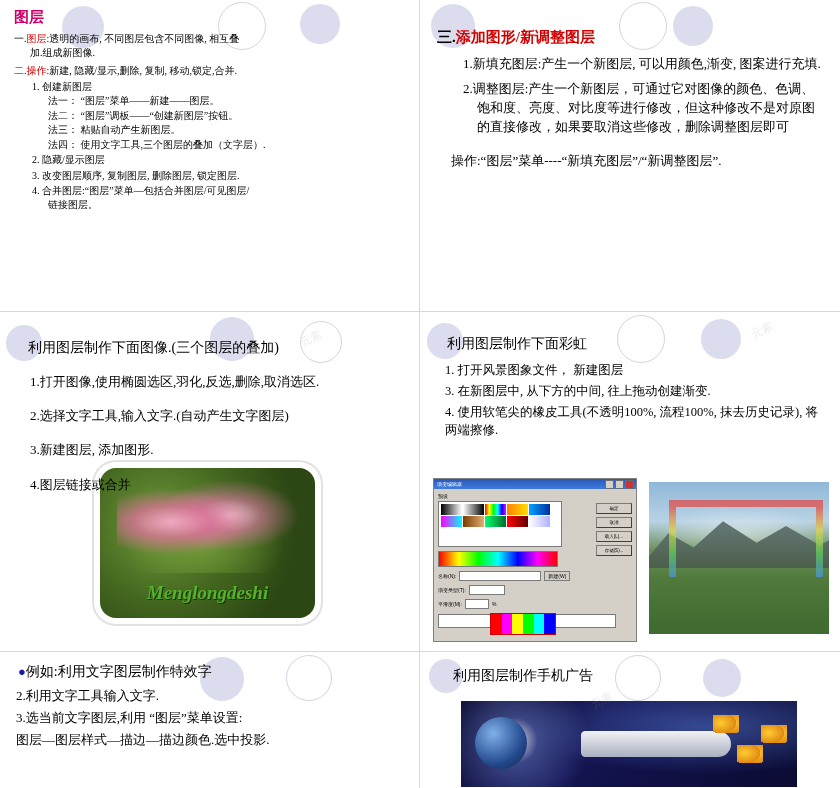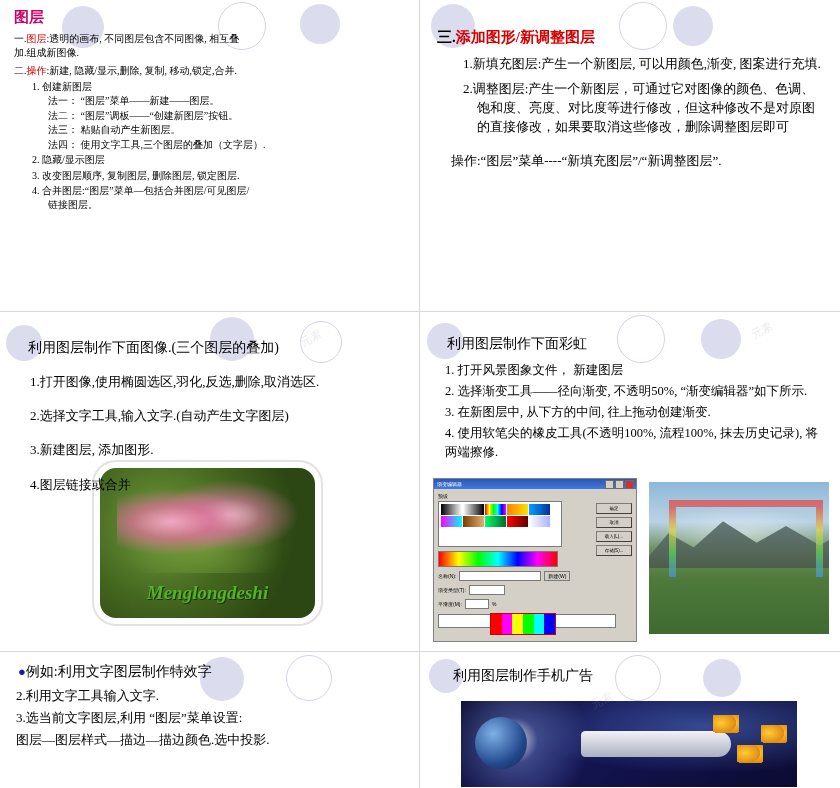--- a/index.html
+++ b/index.html
@@ -329,21 +329,21 @@
   <div class="slide s1">
     <div class="circ circ-fill" style="left:62px;top:6px;width:42px;height:42px;"></div>
     <div class="circ circ-out" style="left:218px;top:2px;width:46px;height:46px;"></div>
     <div class="circ circ-fill" style="left:300px;top:4px;width:40px;height:40px;"></div>
     <div class="content">
       <h1 class="title">图层</h1>
       <div class="t-main">
         <div class="lvl1">
           <span>一.</span><span class="red">图层</span><span>:透明的画布, 不同图层包含不同图像, 相互叠</span>
         </div>
-        <div style="margin-left:0;">加.组成新图像.</div>
+        <div style="margin-left:16px;">加.组成新图像.</div>
         <div class="lvl1">
           <span>二.</span><span class="red">操作</span><span>:新建, 隐藏/显示,删除, 复制, 移动,锁定,合并.</span>
         </div>
         <div class="lvl2b">1. 创建新图层</div>
         <div class="lvl3">法一： “图层”菜单——新建——图层。</div>
         <div class="lvl3">法二： “图层”调板——“创建新图层”按钮。</div>
         <div class="lvl3">法三： 粘贴自动产生新图层。</div>
         <div class="lvl3">法四： 使用文字工具,三个图层的叠加（文字层）.</div>
         <div class="lvl2b">2. 隐藏/显示图层</div>
         <div class="lvl2b">3. 改变图层顺序, 复制图层, 删除图层, 锁定图层.</div>
@@ -385,21 +385,20 @@
     <div class="wm" style="left:300px;top:18px;">元素</div>
   </div>
 
   <div class="slide s4">
     <div class="circ circ-fill" style="left:6px;top:10px;width:36px;height:36px;"></div>
     <div class="circ circ-out" style="left:196px;top:2px;width:46px;height:46px;"></div>
     <div class="circ circ-fill" style="left:280px;top:6px;width:40px;height:40px;"></div>
     <div class="content">
       <div class="hd">利用图层制作下面彩虹</div>
       <div class="li">1. 打开风景图象文件， 新建图层</div>
-      <div class="li">2. 选择渐变工具——径向渐变, 不透明50%, “渐变编辑器”如下所示.</div>
       <div class="li">3. 在新图层中, 从下方的中间, 往上拖动创建渐变.</div>
       <div class="li">4. 使用软笔尖的橡皮工具(不透明100%, 流程100%, 抹去历史记录), 将两端擦修.</div>
     </div>
 
     <div class="ps-dialog">
       <div class="ps-title">
         <span>渐变编辑器</span>
         <span class="btns">
           <i></i><i></i><i class="x"></i>
         </span>

